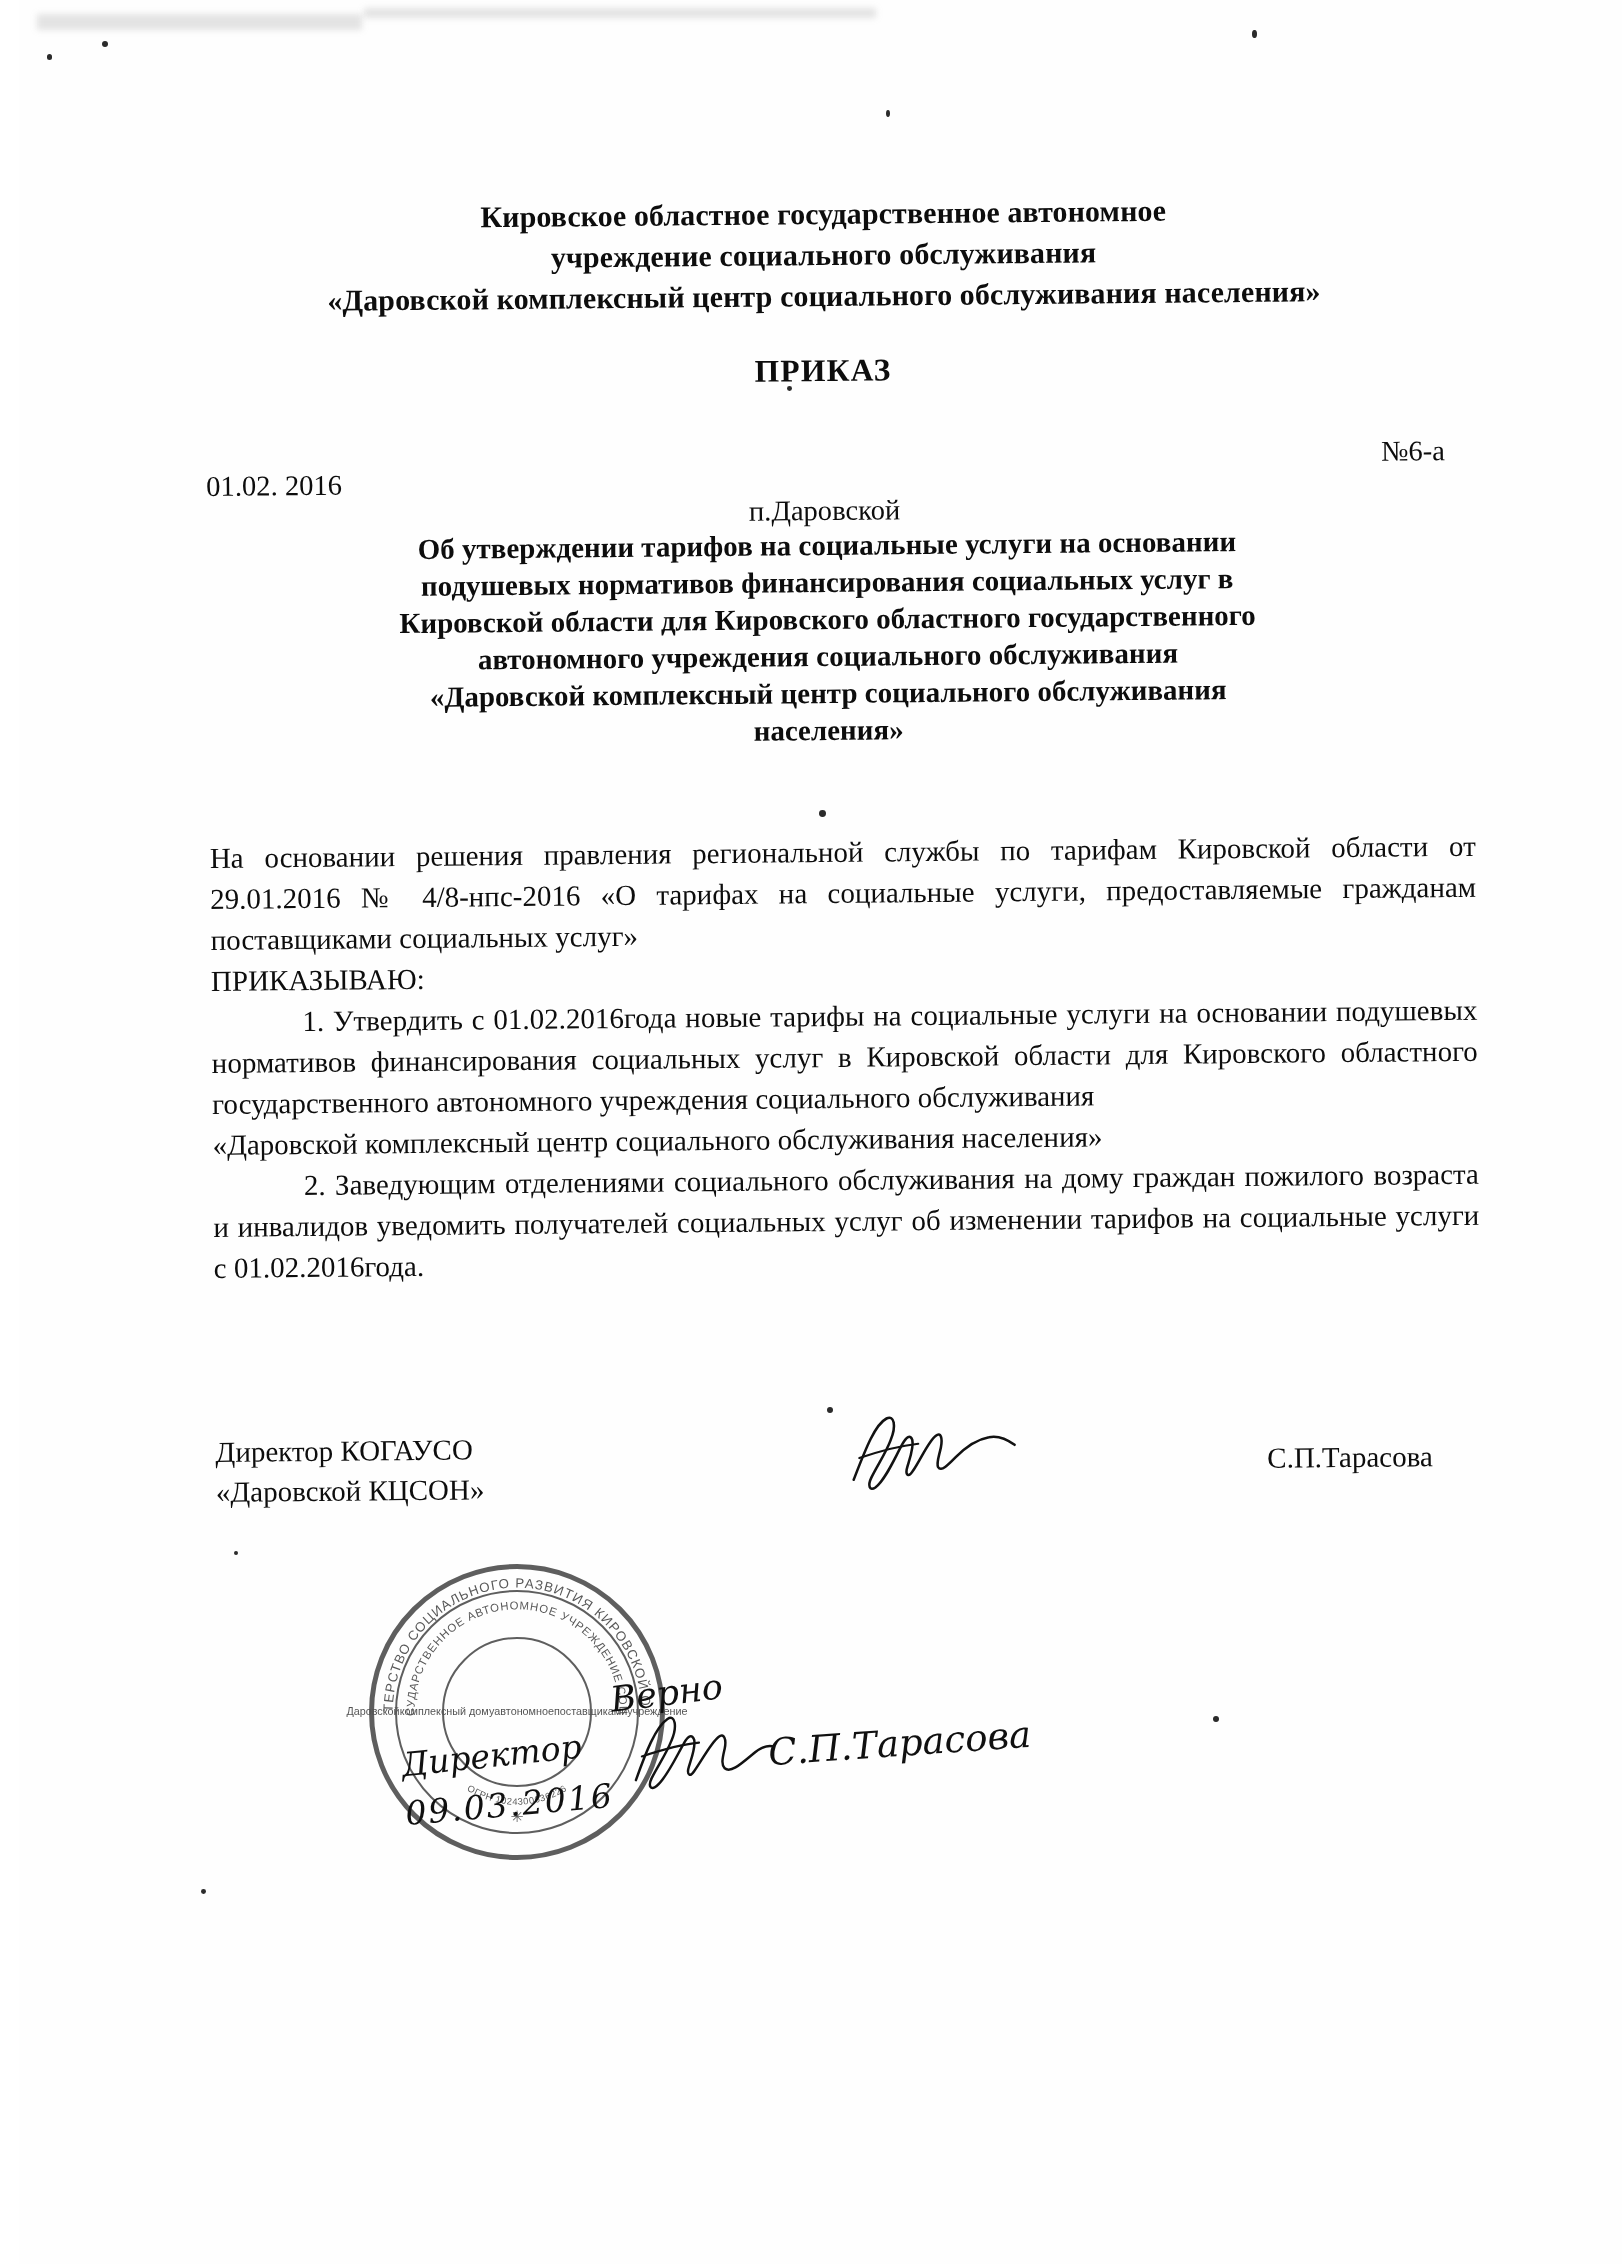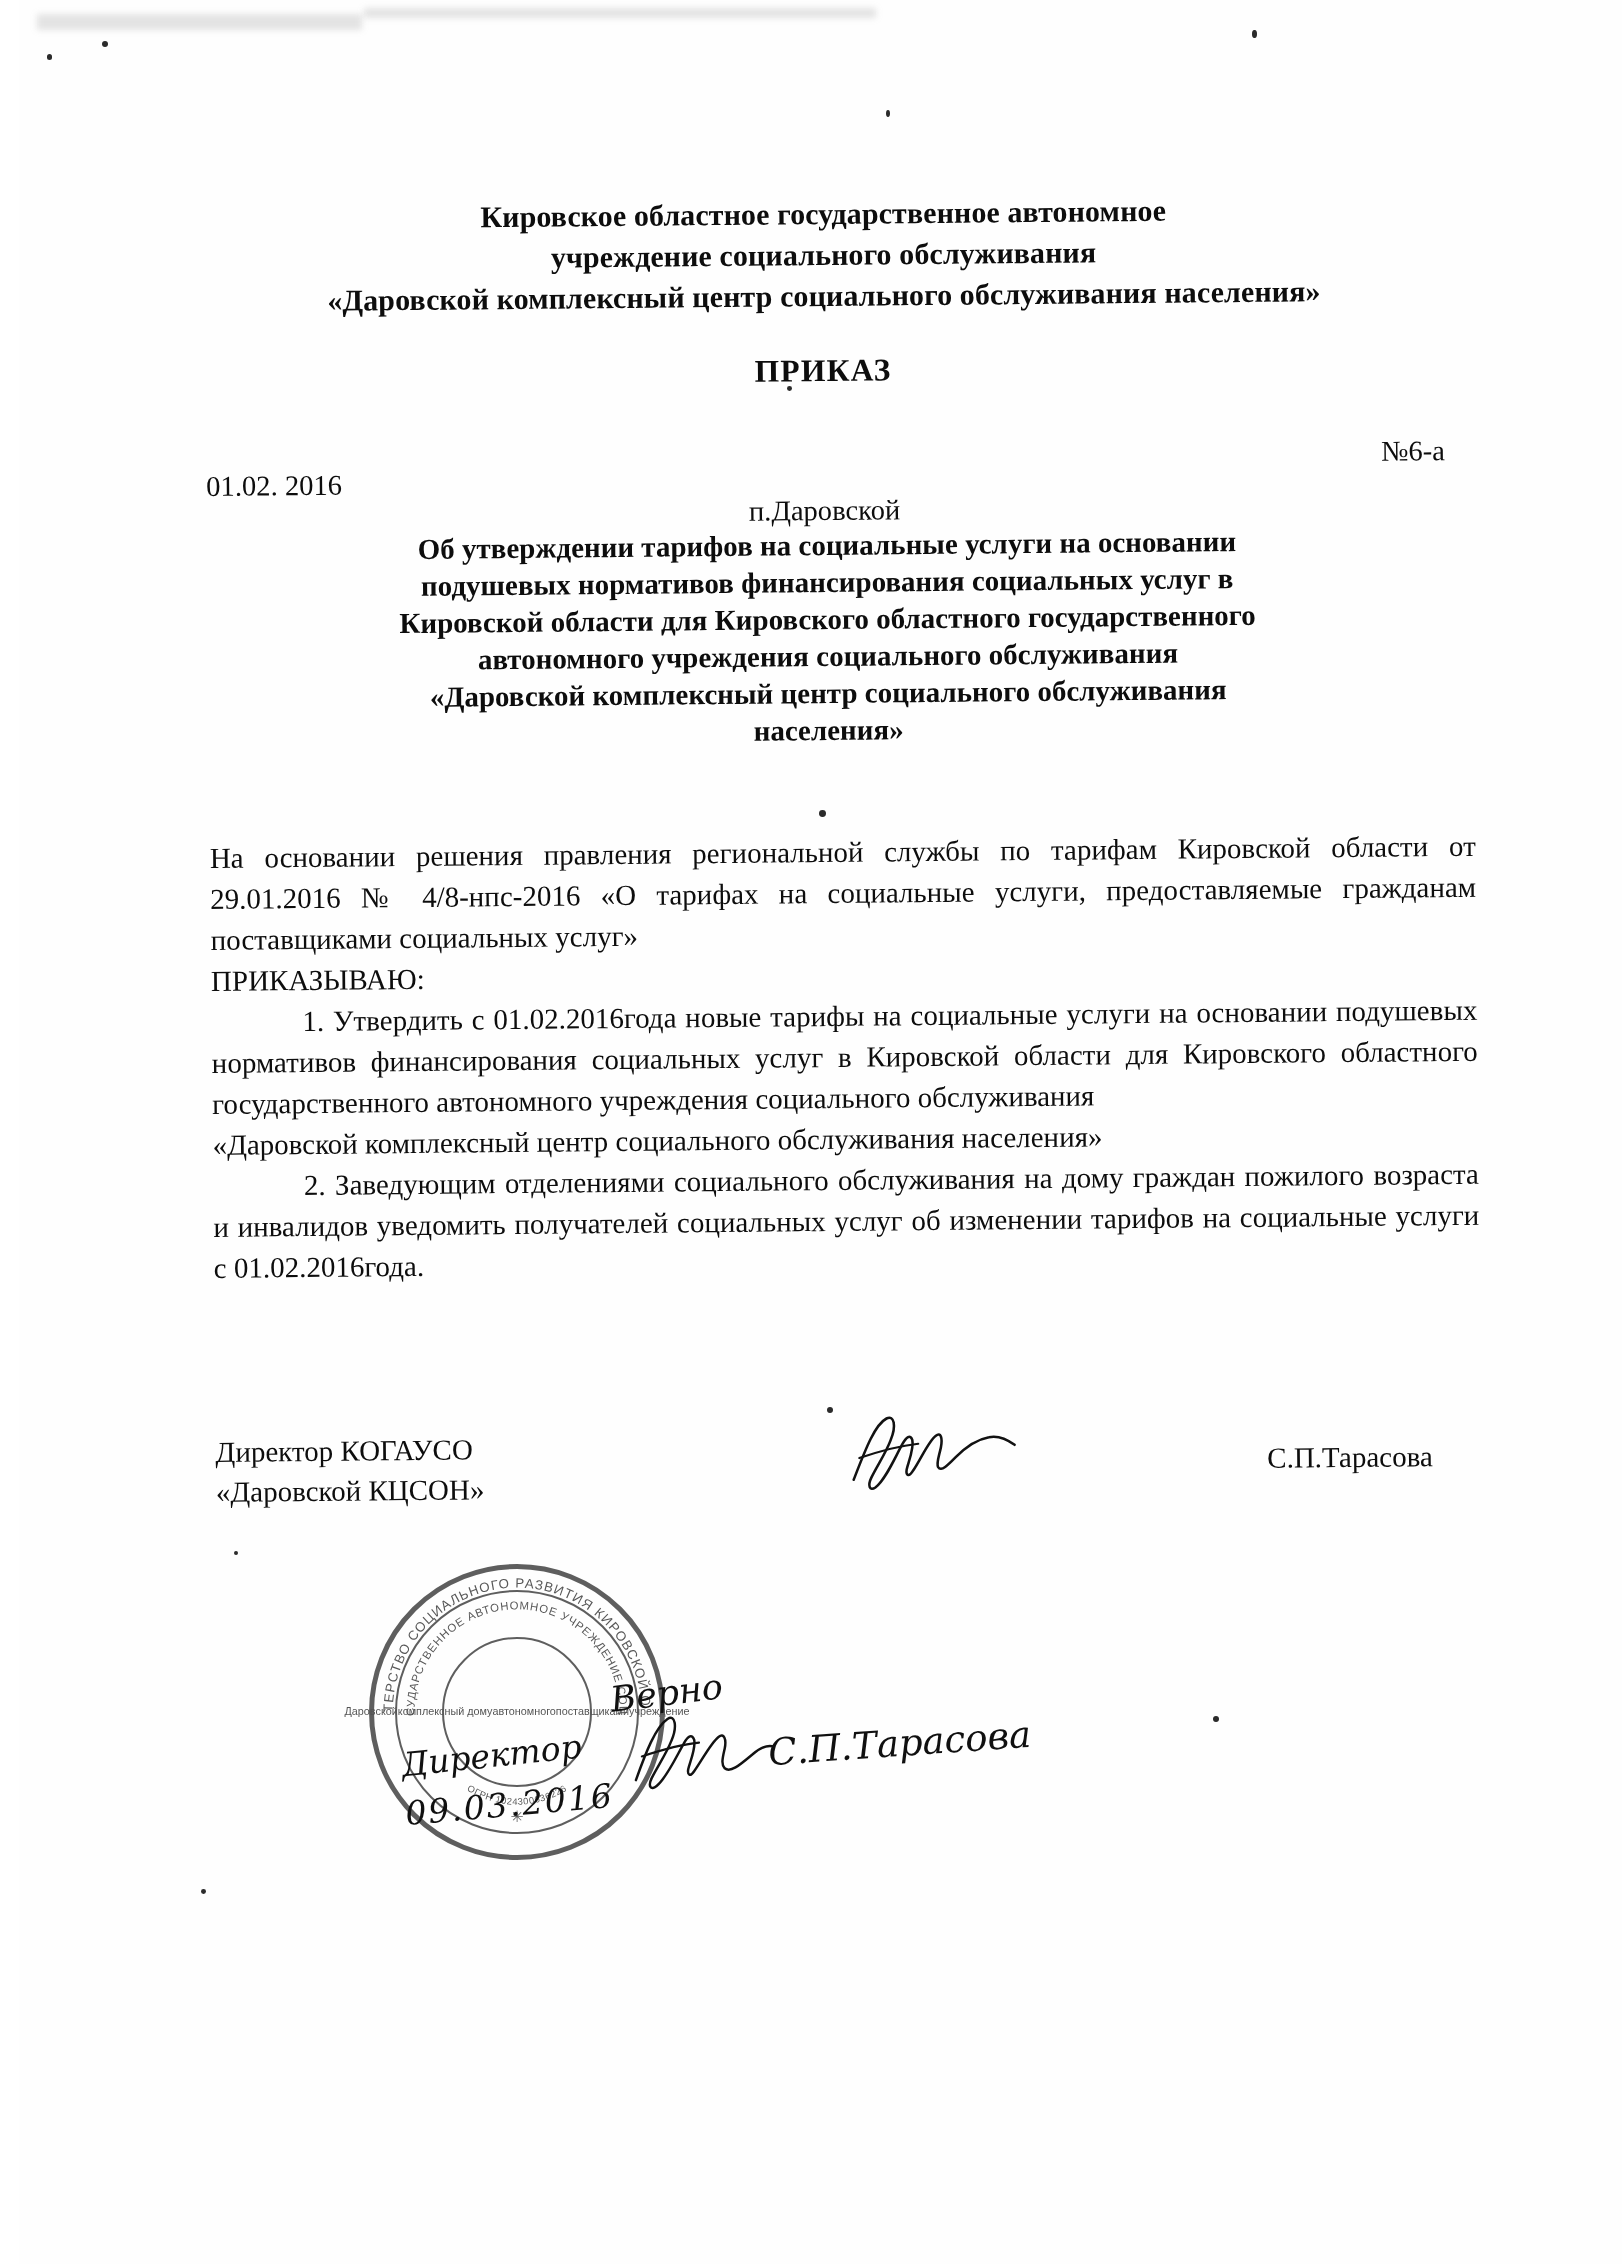--- a/index.html
+++ b/index.html
@@ -318,21 +318,21 @@
       </text>
       <text font-size="9.5" letter-spacing="0.6">
         <textPath href="#arcMidBottom" startOffset="50%" text-anchor="middle">ОГРН 1024300636226</textPath>
       </text>
       <text x="150" y="262" font-size="16" text-anchor="middle">✳</text>
     </svg>
 
     <div class="seal-center">
       <span class="ln">Даровской</span>
       <span class="ln">комплексный дому</span>
-      <span class="ln">автономного</span>
+      <span class="ln">автономное</span>
       <span class="ln">поставщиками</span>
       <span class="ln">учреждение</span>
     </div>
   </div>
 
   <div class="cert-verno">Верно</div>
   <div class="cert-director">Директор</div>
   <div class="cert-name">С.П.Тарасова</div>
   <div class="cert-date">09.03.2016</div>
 

